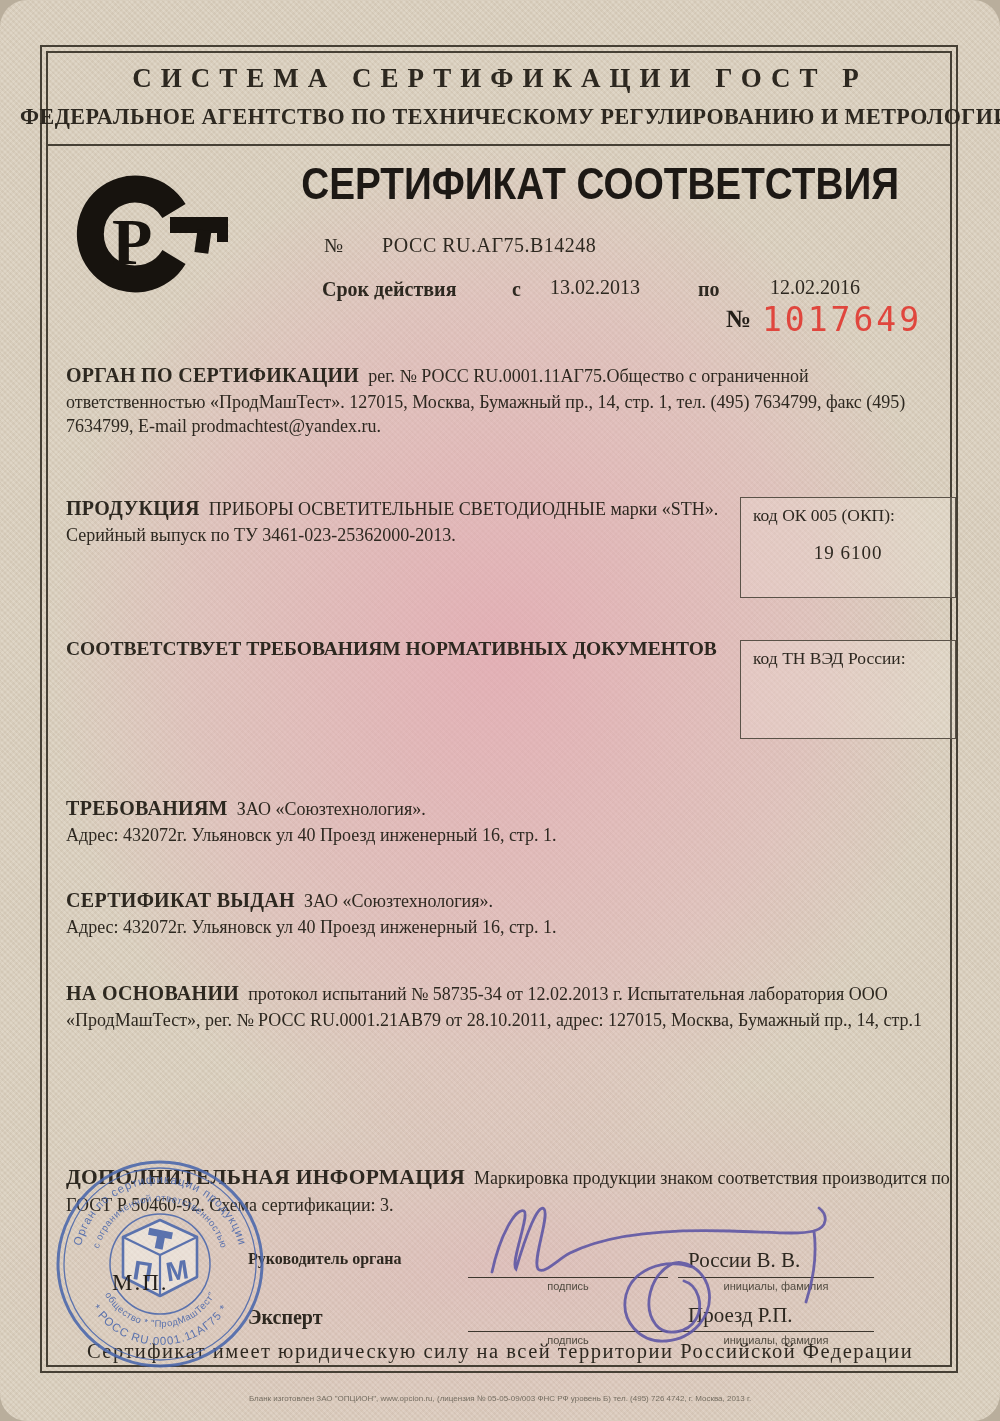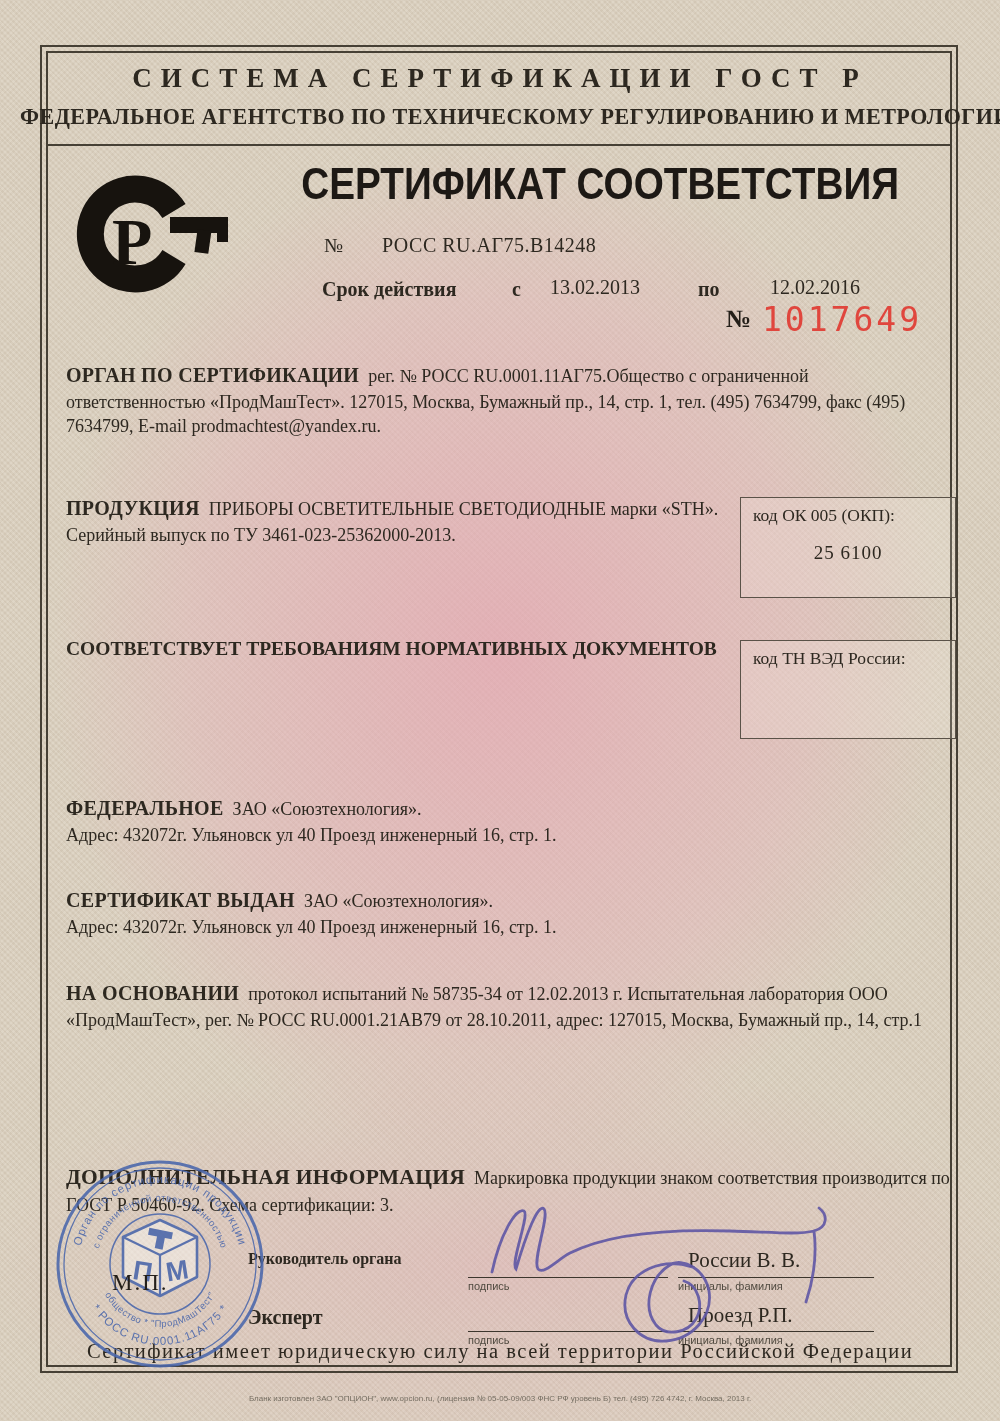--- a/index.html
+++ b/index.html
@@ -7,20 +7,21 @@
   .page{
     position:relative; width:1000px; height:1421px; margin:0 auto; overflow:hidden;
     color:#2d2820;
     font-family:"Liberation Serif", serif;
     background-color:#d8cdbb;
     background-image:
       radial-gradient(ellipse 560px 640px at 50% 46%, rgba(230,164,178,.72), rgba(230,178,186,.42) 55%, rgba(220,200,185,0) 80%),
       radial-gradient(ellipse 720px 300px at 50% 89%, rgba(226,172,182,.45), rgba(220,200,185,0) 72%),
       repeating-linear-gradient(45deg, rgba(255,255,255,.10) 0 2px, rgba(90,70,55,.025) 2px 4px),
       repeating-linear-gradient(-45deg, rgba(255,255,255,.08) 0 2px, rgba(90,70,55,.02) 2px 4px);
+    border-radius: 27px;
   }
   .abs{position:absolute;}
   .frame-outer{left:40px; top:45px; width:914px; height:1324px; border:2.5px solid #464035;}
   .frame-inner{position:absolute; inset:4px; border:2px solid #464035;}
   .header-divider{left:48px; width:902px; top:144px; border-top:2.5px solid #464035;}
 
   .system-title{left:60px; width:880px; top:63px; text-align:center;
     font-weight:bold; font-size:27px; letter-spacing:9px; white-space:nowrap;}
   .agency-title{left:0; width:1000px; top:104px; text-align:center;
     font-weight:bold; font-size:23px; letter-spacing:0.5px; transform:scaleX(.96); white-space:nowrap;}
@@ -57,21 +58,21 @@
   .code-box .box-label{display:block; padding:7px 0 0 12px; font-size:17.5px;}
   .code-box .box-value{display:block; text-align:center; margin-top:16px; font-size:19px; letter-spacing:1px;}
 
   .role-head{left:248px; top:1250px; font-size:16px; font-weight:bold;}
   .role-expert{left:248px; top:1306px; font-size:20px; font-weight:bold;}
   .sig-line{border-bottom:1.5px solid #3c362d; height:0;}
   .head-sign-line{left:468px; top:1277px; width:200px;}
   .expert-sign-line{left:468px; top:1331px; width:200px;}
   .head-name-line{left:678px; top:1277px; width:196px;}
   .expert-name-line{left:678px; top:1331px; width:196px;}
-  .sig-caption{font-family:"Liberation Sans", sans-serif; font-size:11px; color:#514b41; }
+  .sig-caption{font-family:"Liberation Sans", sans-serif; font-size:11px; color:#514b41; text-align:center;}
   .head-sign-caption{left:468px; top:1280px; width:200px;}
   .expert-sign-caption{left:468px; top:1334px; width:200px;}
   .head-name-caption{left:678px; top:1280px; width:196px;}
   .expert-name-caption{left:678px; top:1334px; width:196px;}
   .head-name{left:688px; top:1248px; font-size:21px;}
   .expert-name{left:688px; top:1303px; font-size:21px;}
 
   .mp-label{left:112px; top:1270px; font-size:23px; letter-spacing:2px; color:#241f1a; z-index:3;}
   .stamp-svg{left:46px; top:1156px; z-index:2; opacity:.88;}
   .ink-svg{left:430px; top:1175px; z-index:4;}
@@ -115,31 +116,31 @@
 
   <span class="abs form-no-sign">№</span>
   <span class="abs form-no-digits">1017649</span>
 
   <p class="abs para sec-organ"><b class="lbl">ОРГАН ПО СЕРТИФИКАЦИИ</b>&nbsp;&nbsp;<span>рег. № РОСС RU.0001.11АГ75.Общество с ограниченной ответственностью «ПродМашТест». 127015, Москва, Бумажный пр., 14, стр. 1, тел. (495) 7634799, факс (495) 7634799, E-mail prodmachtest@yandex.ru.</span></p>
 
   <p class="abs para sec-product"><b class="lbl">ПРОДУКЦИЯ</b>&nbsp;&nbsp;<span>ПРИБОРЫ ОСВЕТИТЕЛЬНЫЕ СВЕТОДИОДНЫЕ марки «STH». Серийный выпуск по ТУ 3461-023-25362000-2013.</span></p>
 
   <div class="abs code-box okp-box">
     <span class="box-label">код ОК 005 (ОКП):</span>
-    <span class="box-value">25 6100</span>
+    <span class="box-value">19 6100</span>
   </div>
 
   <p class="abs para sec-conform"><span class="hd">СООТВЕТСТВУЕТ ТРЕБОВАНИЯМ НОРМАТИВНЫХ ДОКУМЕНТОВ</span></p>
 
   <div class="abs code-box tnved-box">
     <span class="box-label">код ТН ВЭД России:</span>
     <span class="box-value"></span>
   </div>
 
-  <p class="abs para sec-manufacturer"><b class="lbl">ФЕДЕРАЛЬНОЕ</b>&nbsp;&nbsp;<span>ЗАО «Союзтехнология».</span><br><span>Адрес: 432072г. Ульяновск ул 40 Проезд инженерный 16, стр. 1.</span></p>
+  <p class="abs para sec-manufacturer"><b class="lbl">ТРЕБОВАНИЯМ</b>&nbsp;&nbsp;<span>ЗАО «Союзтехнология».</span><br><span>Адрес: 432072г. Ульяновск ул 40 Проезд инженерный 16, стр. 1.</span></p>
 
   <p class="abs para sec-issued"><b class="lbl">СЕРТИФИКАТ ВЫДАН</b>&nbsp;&nbsp;<span>ЗАО «Союзтехнология».</span><br><span>Адрес: 432072г. Ульяновск ул 40 Проезд инженерный 16, стр. 1.</span></p>
 
   <p class="abs para sec-basis"><b class="lbl">НА ОСНОВАНИИ</b>&nbsp;&nbsp;<span>протокол испытаний № 58735-34 от 12.02.2013 г. Испытательная лаборатория ООО «ПродМашТест», рег. № РОСС RU.0001.21АВ79 от 28.10.2011, адрес: 127015, Москва, Бумажный пр., 14, стр.1</span></p>
 
   <p class="abs para sec-additional"><b class="lbl">ДОПОЛНИТЕЛЬНАЯ ИНФОРМАЦИЯ</b>&nbsp;&nbsp;<span>Маркировка продукции знаком соответствия производится по ГОСТ Р 50460-92. Схема сертификации: 3.</span></p>
 
   <svg class="abs stamp-svg" width="228" height="218" viewBox="0 0 228 218">
     <defs>
       <path id="arcTopOuter" d="M 33 108 A 81 81 0 0 1 195 108"></path>

